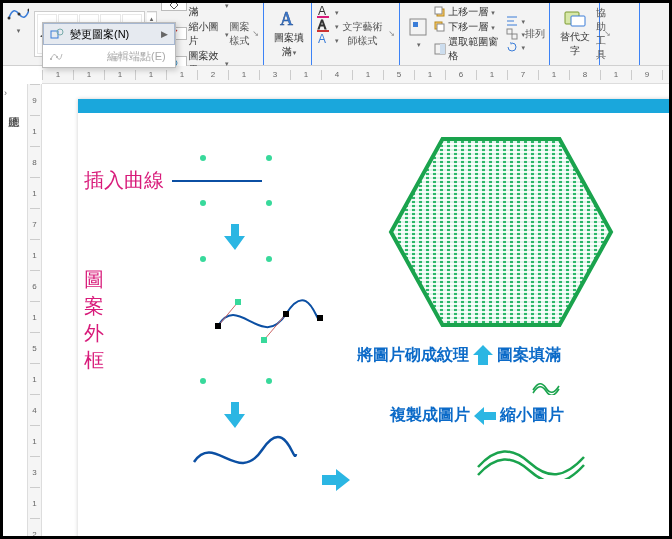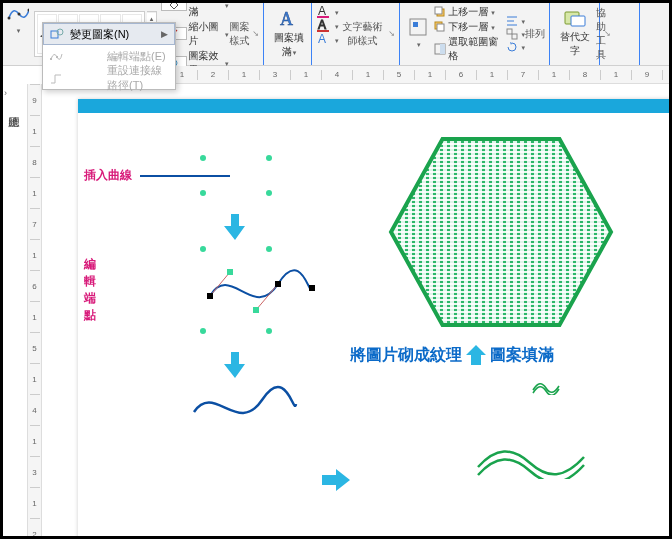--- a/index.html
+++ b/index.html
@@ -42,21 +42,21 @@
 .leftpane .toggle { font-size:9px; color:#666; padding:4px; }
 .leftpane .vtxt { writing-mode:vertical-rl; font-size:11px; color:#444; margin:6px auto; }
 
 
 .canvas { position:absolute; top:84px; left:42px; right:0; bottom:0; background:#fff; overflow:hidden; }
 .page { position:absolute; top:15px; left:36px; width:596px; height:460px; background:#fff; box-shadow:0 0 4px rgba(0,0,0,.2); }
 .bluebar { height:14px; background:#1aa7dc; }
 .content { position:relative; padding:14px 16px; }
 
 
-.step-lbl { font-weight:bold; font-size:12px;text-align:right; }
+.step-lbl { font-weight:normal; font-size:20px;text-align:right; }
 .dots { display:flex; gap:60px; margin:0 0 0 116px; }
 .dot { width:6px; height:6px; background:#38d99b; border-radius:50%; }
 .hline-blue { width:90px; height:0; border-top:2px solid #0b4fa3; margin:6px 0 6px 106px; }
 .arrow-dn { width:20px; height:20px; margin:18px 0 12px 140px; }
 .arrow-dn svg, .arrow-rt svg { display:block; }
 
 
 .rcap { font-weight:bold; color:#0b6ac8; font-size:16px; }
 .miniarr { display:inline-flex; vertical-align:middle; margin:0 4px; }
 
@@ -308,28 +308,20 @@
   <div class="menu-row dis">
     <span class="icon">
         <svg width="14" height="14">
           <path d="M2 10 Q5 2 8 8 T13 5" fill="none" stroke="#bbb"></path>
           <rect x="1" y="9" width="2" height="2" fill="#bbb"></rect>
           <rect x="7" y="7" width="2" height="2" fill="#bbb"></rect>
         </svg>
       </span>
     <span>編輯端點(E)</span>
   </div>
-  <div class="menu-row dis">
-    <span class="icon">
-        <svg width="14" height="14">
-          <path d="M2 12 L6 12 L6 4 L12 4" fill="none" stroke="#bbb"></path>
-        </svg>
-      </span>
-    <span>重設連接線路徑(T)</span>
-  </div>
 </div>
 
 <div class="hruler">
     <span>1</span>
     <span>1</span>
     <span>1</span>
     <span>1</span>
     <span>1</span>
     <span>2</span>
     <span>1</span>
@@ -394,21 +386,21 @@
           <svg width="22" height="26">
               <path d="M7 0h8v12h6L11 26 0 12h7z" fill="#2bb6e3"></path>
             </svg>
         </div>
 
         <div class="dots">
             <span class="dot"></span>
             <span class="dot"></span>
           </div>
         <div style="display:flex;align-items:center;gap:8px;margin-top:4px">
-          <span class="step-lbl" style="color:#d81b7a">編輯端點</span>
+          <span class="step-lbl" style="color:#d81b7a">圖案外框</span>
           <div class="ecurve-wrap">
             <svg width="110" height="48">
                 <path d="M4 30 C 24 -4, 48 56, 72 18 S 104 34, 106 22" fill="none" stroke="#0b4fa3" stroke-width="2"></path>
                 <path d="M4 30 L24 6 M72 18 L50 44" stroke="#c66" stroke-width="1"></path>
               </svg>
             <span class="handle" style="left:1px;top:27px"></span>
             <span class="handle" style="left:69px;top:15px"></span>
             <span class="handle" style="left:103px;top:19px"></span>
             <span class="handle hgreen" style="left:21px;top:3px"></span>
             <span class="handle hgreen" style="left:47px;top:41px"></span>
@@ -438,36 +430,45 @@
           </svg>
       </div>
 
       <div class="hex-wrap">
         <div class="hex"></div>
         <svg width="234" height="198" style="position:absolute;inset:0">
             <polygon points="58.5,6 175.5,6 227,99 175.5,192 58.5,192 7,99" fill="none" stroke="#1aa34d" stroke-width="4"></polygon>
           </svg>
       </div>
 
-      <div style="position:absolute;top:232px;left:272px;display:flex;align-items:flex-start;white-space:nowrap">
+      <div style="position:absolute;top:232px;left:279px;display:flex;align-items:flex-start;white-space:nowrap">
         <span class="rcap">將圖片砌成紋理</span>
         <span class="miniarr">
             <svg width="20" height="20">
               <path d="M5 20h10V10h5L10 0 0 10h5z" fill="#2bb6e3"></path>
             </svg>
           </span>
         <span class="rcap">圖案填滿</span>
       </div>
 
       <div style="position:absolute;top:268px;left:454px" class="wavy-sm">
         <svg width="28" height="14">
             <path d="M1 9 C6 1,10 1,14 7 S22 13,27 5 M1 12 C6 4,10 4,14 10 S22 16,27 8" fill="none" stroke="#1aa34d" stroke-width="1.6"></path>
           </svg>
       </div>
 
+      <div style="position:absolute;top:292px;left:312px;display:flex;align-items:center;white-space:nowrap">
+        <span class="rcap">複製成圖片</span>
+        <span class="miniarr">
+            <svg width="22" height="18">
+              <path d="M22 5v8H10v5L0 9l10-9v5z" fill="#2bb6e3"></path>
+            </svg>
+          </span>
+        <span class="rcap">縮小圖片</span>
+      </div>
 
       <div style="position:absolute;top:332px;left:398px" class="wavy-lg">
         <svg width="110" height="34">
           <path d="M2 22 C20 2,36 2,54 18 S88 34,108 12" fill="none" stroke="#1aa34d" stroke-width="2.5"></path>
           <path d="M2 30 C20 10,36 10,54 26 S88 42,108 20" fill="none" stroke="#1aa34d" stroke-width="2.5"></path>
         </svg>
       </div>
 
     </div>
   </div>

